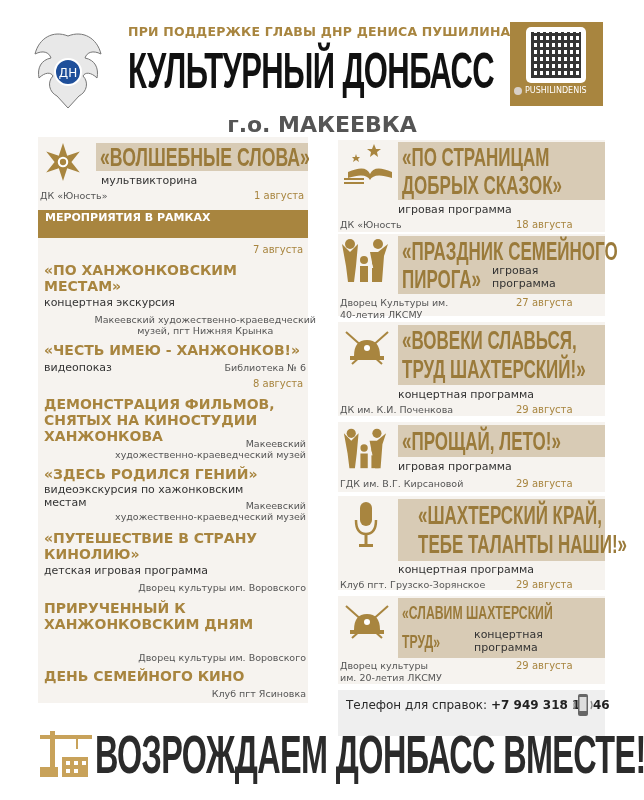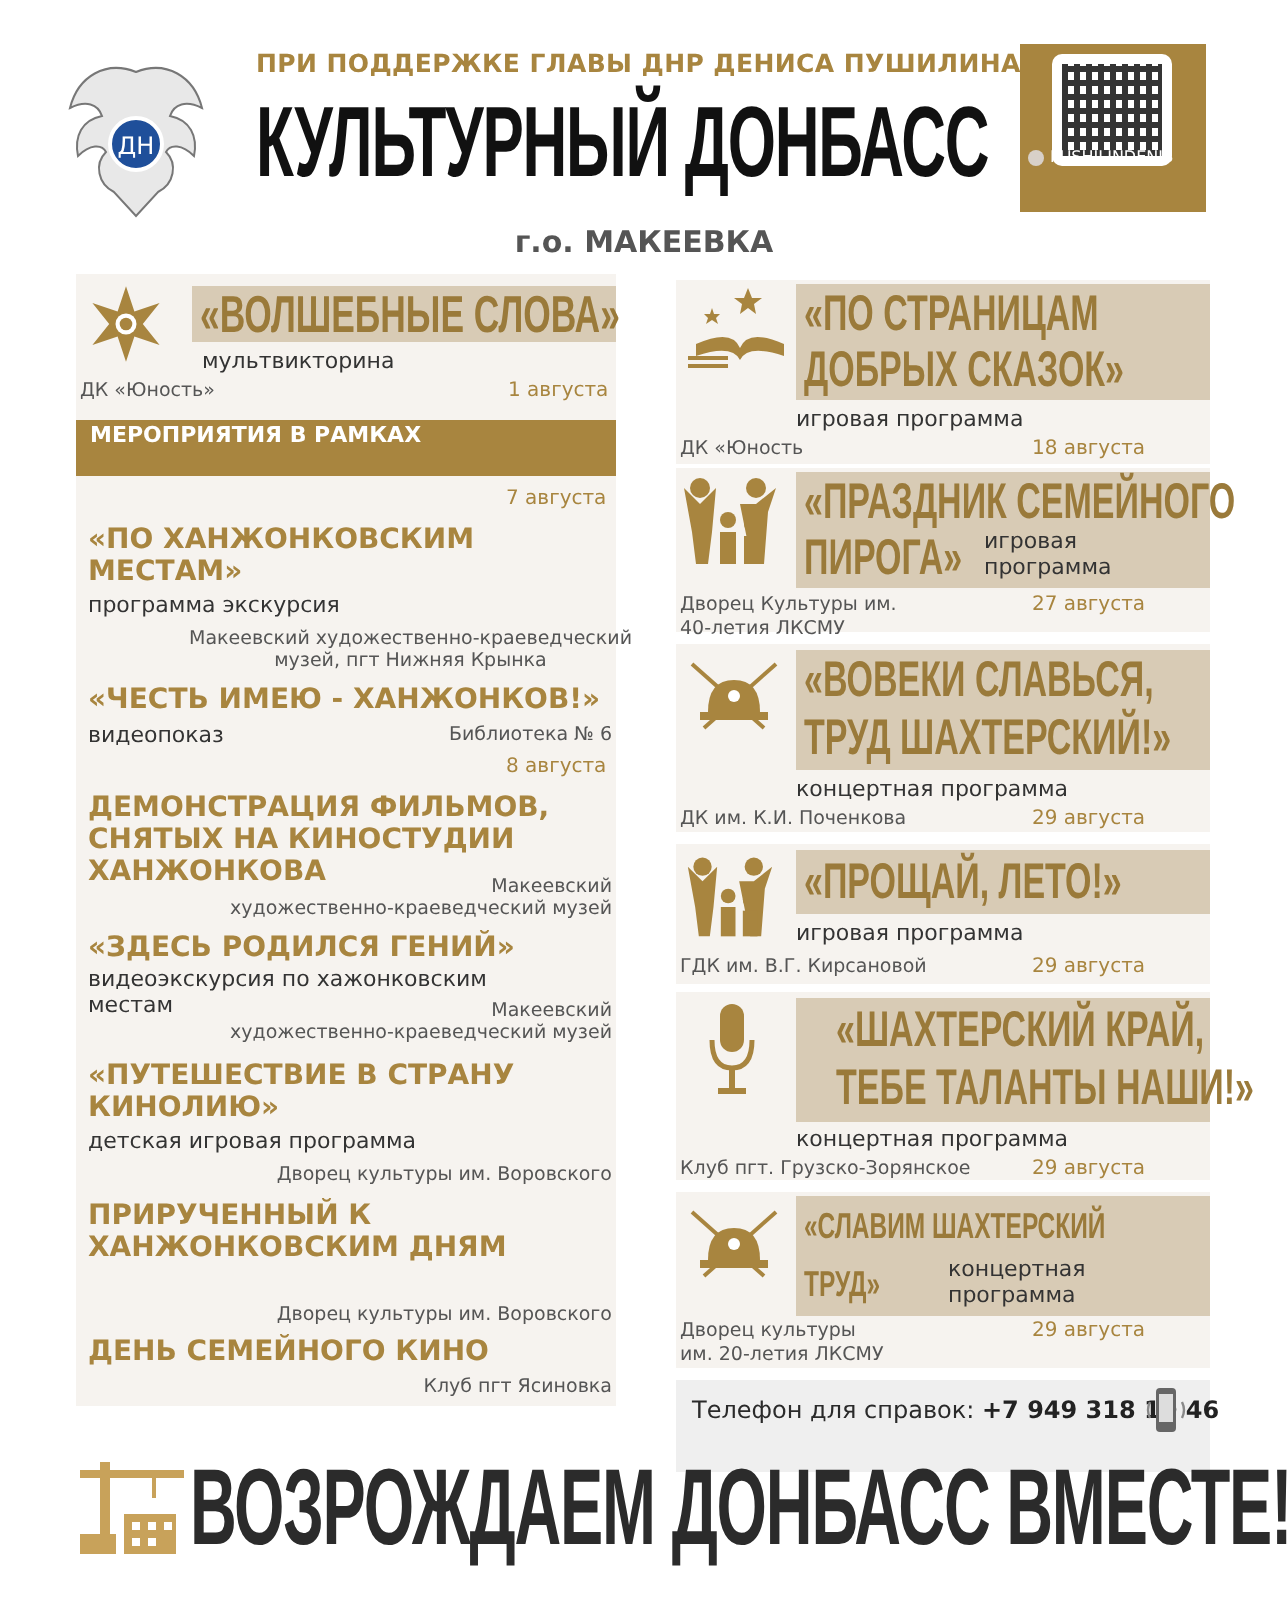--- a/index.html
+++ b/index.html
@@ -7,23 +7,23 @@
   
   .header { position: absolute; left: 0; top: 0; width: 644px; height: 140px; }
   .emblem { position: absolute; left: 33px; top: 28px; width: 70px; height: 84px; }
   .support { position: absolute; left: 128px; top: 24px; font-size: 12.5px; font-weight: bold; color: #a8853f; letter-spacing: 0.2px; white-space: nowrap; }
   .main-title { position: absolute; left: 128px; top: 40px; font-family: "Liberation Sans", sans-serif; font-weight: bold; font-size: 50px; color: #111; transform: scaleX(0.62); transform-origin: left top; white-space: nowrap; letter-spacing: -1px; line-height: 62px; }
   .qr-box { position: absolute; left: 510px; top: 22px; width: 93px; height: 84px; background: #a8853f; }
   .qr { position: absolute; left: 16px; top: 5px; width: 60px; height: 56px; background: #fff; border-radius: 5px; padding: 5px; }
   .qr-grid { width: 100%; height: 100%; background:
       repeating-linear-gradient(90deg, #111 0 3px, transparent 3px 6px),
       repeating-linear-gradient(0deg, #111 0 3px, #fff 3px 7px); opacity: .85; }
-  .qr-handle { position: absolute; left: 4px; top: 52px; font-size: 8px; color: #fff; white-space: nowrap; display: flex; align-items: center; gap: 3px; }
+  .qr-handle { position: absolute; left: 4px; top: 64px; font-size: 8px; color: #fff; white-space: nowrap; display: flex; align-items: center; gap: 3px; }
   .tg-dot { width: 8px; height: 8px; border-radius: 50%; background: #d8d0c8; display: inline-block; }
-  .city { position: absolute; left: 0; width: 644px; top: 112px; text-align: center; font-size: 15px; font-weight: bold; color: #555; }
+  .city { position: absolute; left: 0; width: 644px; top: 112px; text-align: center; font-size: 22px; font-weight: bold; color: #555; }
 
   
   .panel-left { position: absolute; left: 38px; top: 137px; width: 270px; height: 566px; background: #f6f3ef; }
   .icon { position: absolute; }
   .title-band { position: absolute; background: #d8cbb5; color: #9a7a3a; font-family: "Liberation Sans", sans-serif; font-weight: bold; }
   .cond { display: inline-block; transform: scaleX(0.68); transform-origin: left center; white-space: nowrap; }
   .small { font-size: 11px; color: #333; position: absolute; white-space: nowrap; }
   .venue { font-size: 9.5px; color: #555; position: absolute; }
   .date { font-size: 10px; color: #a8853f; position: absolute; white-space: nowrap; }
   .section-band { position: absolute; left: 38px; top: 210px; width: 270px; height: 28px; background: #a8853f; color: #fff; font-size: 11px; font-weight: bold; line-height: 12px; padding: 2px 7px; }
@@ -75,21 +75,21 @@
 
 <div class="section-band">
   <div>МЕРОПРИЯТИЯ В РАМКАХ</div>
 </div>
 <div class="date" style="left:253px;top:244px">7 августа</div>
 
 <div class="ev-title" style="left:44px;top:262px">
   <div>«ПО ХАНЖОНКОВСКИМ</div>
     <div>МЕСТАМ»</div>
 </div>
-<div class="small" style="left:44px;top:296px">программа экскурсия</div>
+<div class="small" style="left:44px;top:296px">концертная экскурсия</div>
 <div class="venue" style="right:328px;top:314px;text-align:center">
   <div>Макеевский художественно-краеведческий</div>
     <div>музей, пгт Нижняя Крынка</div>
 </div>
 
 <div class="ev-title" style="left:44px;top:342px">«ЧЕСТЬ ИМЕЮ - ХАНЖОНКОВ!»</div>
 <div class="small" style="left:44px;top:361px">видеопоказ</div>
 <div class="venue" style="right:338px;top:362px">Библиотека № 6</div>
 <div class="date" style="left:253px;top:378px">8 августа</div>
 

